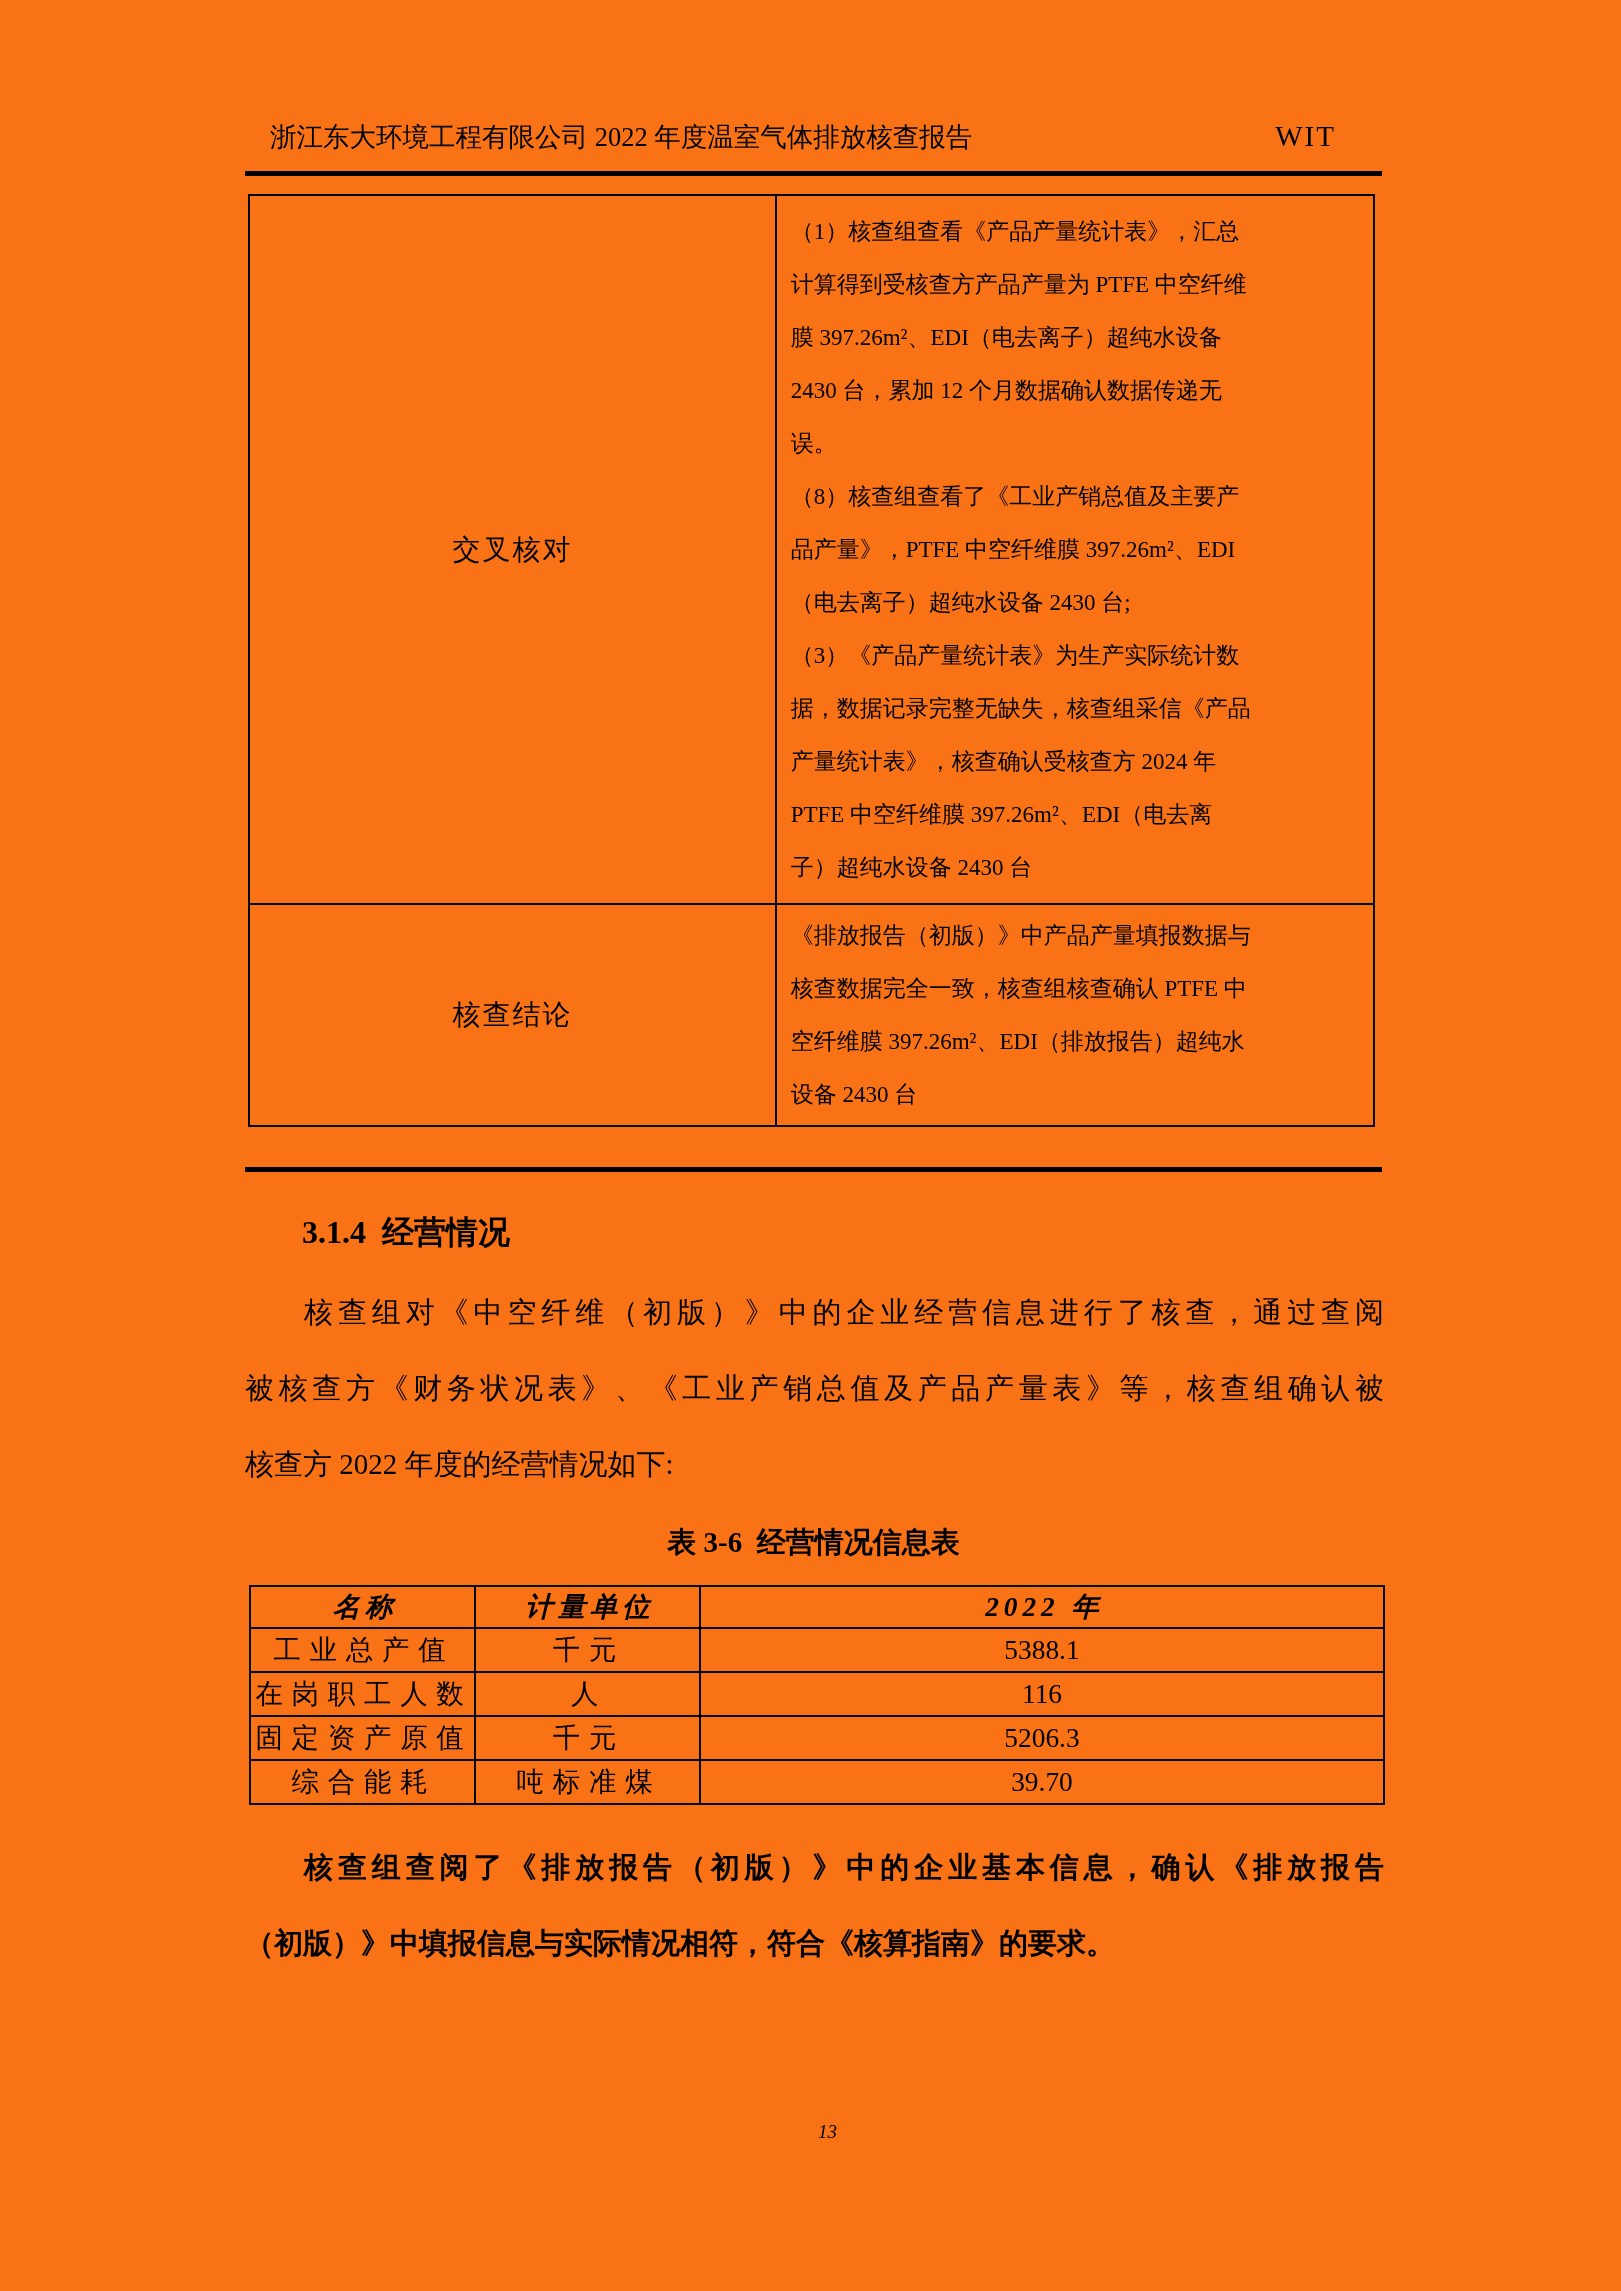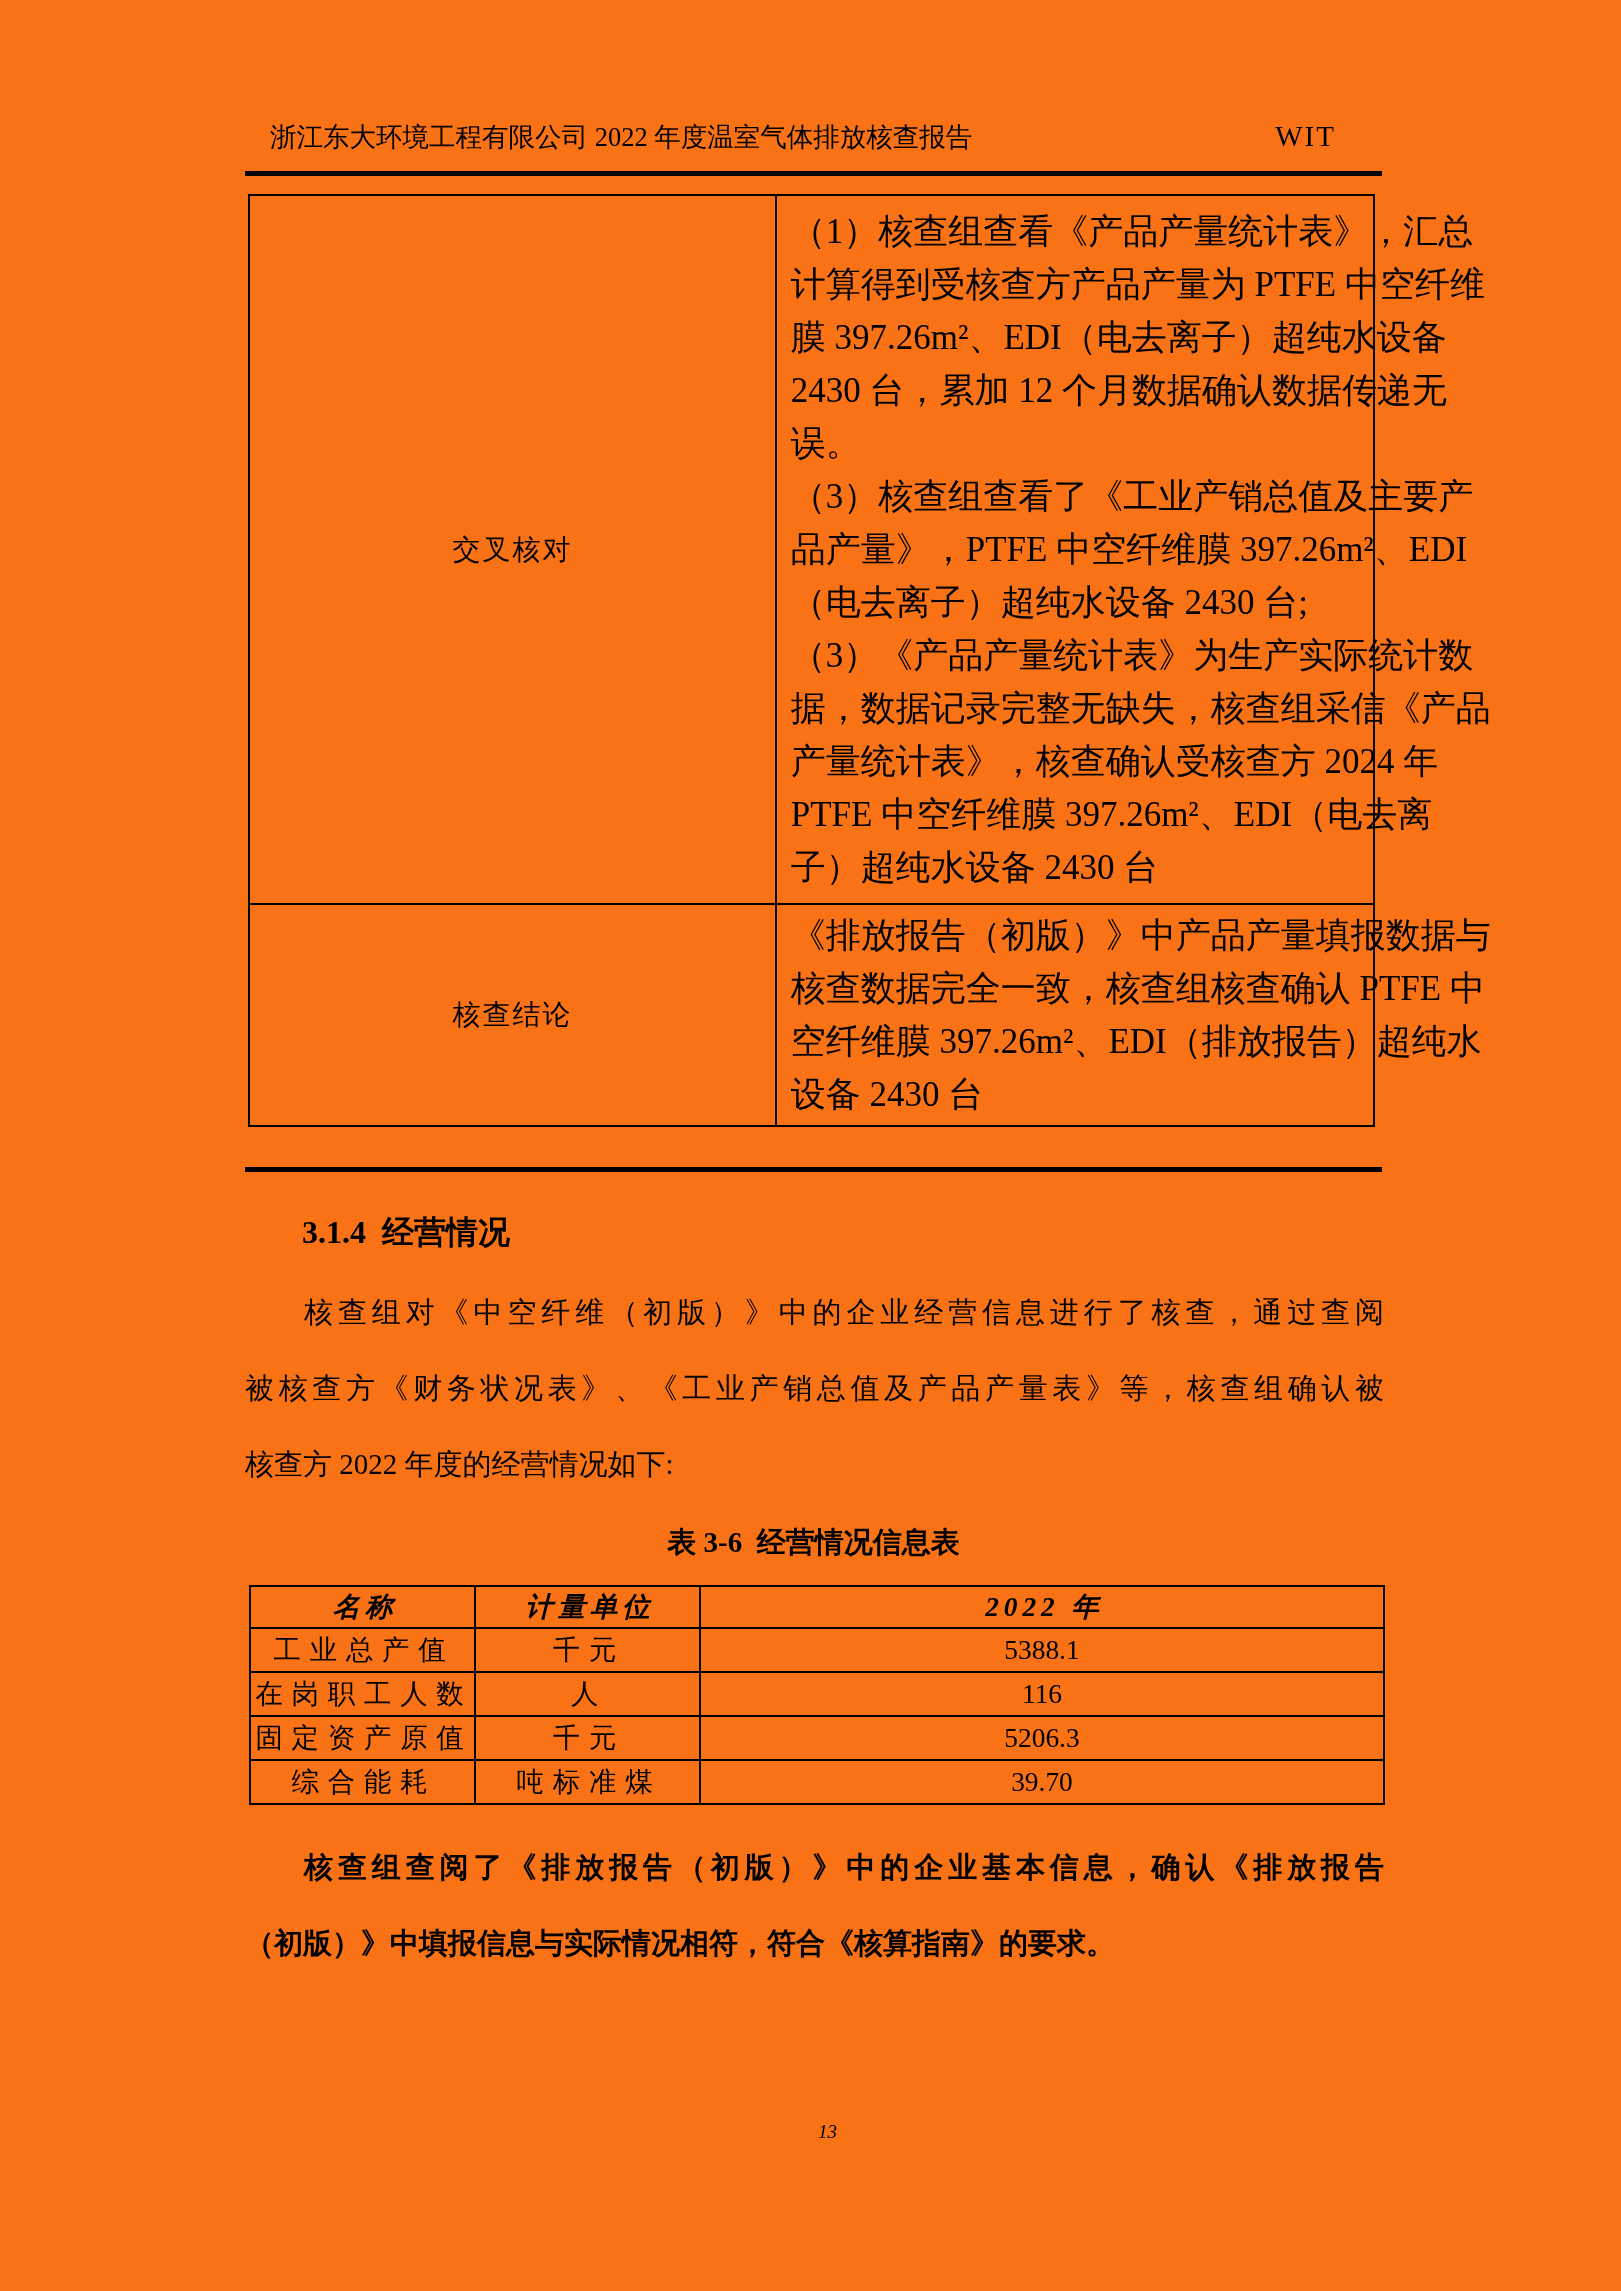--- a/index.html
+++ b/index.html
@@ -49,21 +49,21 @@
   }
   .cross-table td { border: 2px solid #000; vertical-align: middle; }
   .cross-table tr.row-cross      { height: 709px; }
   .cross-table tr.row-conclusion { height: 220px; }
   .cell-label {
     width: 523px;
     text-align: center;
     font-size: 28px;
     letter-spacing: 2px;
   }
-  .cell-content { padding: 3.9px 7.8px 3.9px 13.7px; font-size: 35px; }
+  .cell-content { padding: 3.9px 7.8px 3.9px 13.7px; font-size: 23px; }
   .cell-content .tline { line-height: 53px; white-space: nowrap; }
 
   
   .section-heading {
     position: absolute;
     left: 302px;
     top: 1211px;
     margin: 0;
     font-size: 32px;
     font-weight: bold;
@@ -141,21 +141,21 @@
   <table class="cross-table">
     <tbody>
       <tr class="row-cross">
         <td class="cell-label">交叉核对</td>
         <td class="cell-content">
             <div class="tline">（1）核查组查看《产品产量统计表》，汇总</div>
             <div class="tline">计算得到受核查方产品产量为 PTFE 中空纤维</div>
             <div class="tline">膜 397.26m²、EDI（电去离子）超纯水设备</div>
             <div class="tline">2430 台，累加 12 个月数据确认数据传递无</div>
             <div class="tline">误。</div>
-            <div class="tline">（3）核查组查看了《工业产销总值及主要产</div>
+            <div class="tline">（8）核查组查看了《工业产销总值及主要产</div>
             <div class="tline">品产量》，PTFE 中空纤维膜 397.26m²、EDI</div>
             <div class="tline">（电去离子）超纯水设备 2430 台;</div>
             <div class="tline">（3）《产品产量统计表》为生产实际统计数</div>
             <div class="tline">据，数据记录完整无缺失，核查组采信《产品</div>
             <div class="tline">产量统计表》，核查确认受核查方 2024 年</div>
             <div class="tline">PTFE 中空纤维膜 397.26m²、EDI（电去离</div>
             <div class="tline">子）超纯水设备 2430 台</div>
           </td>
       </tr>
       <tr class="row-conclusion">

